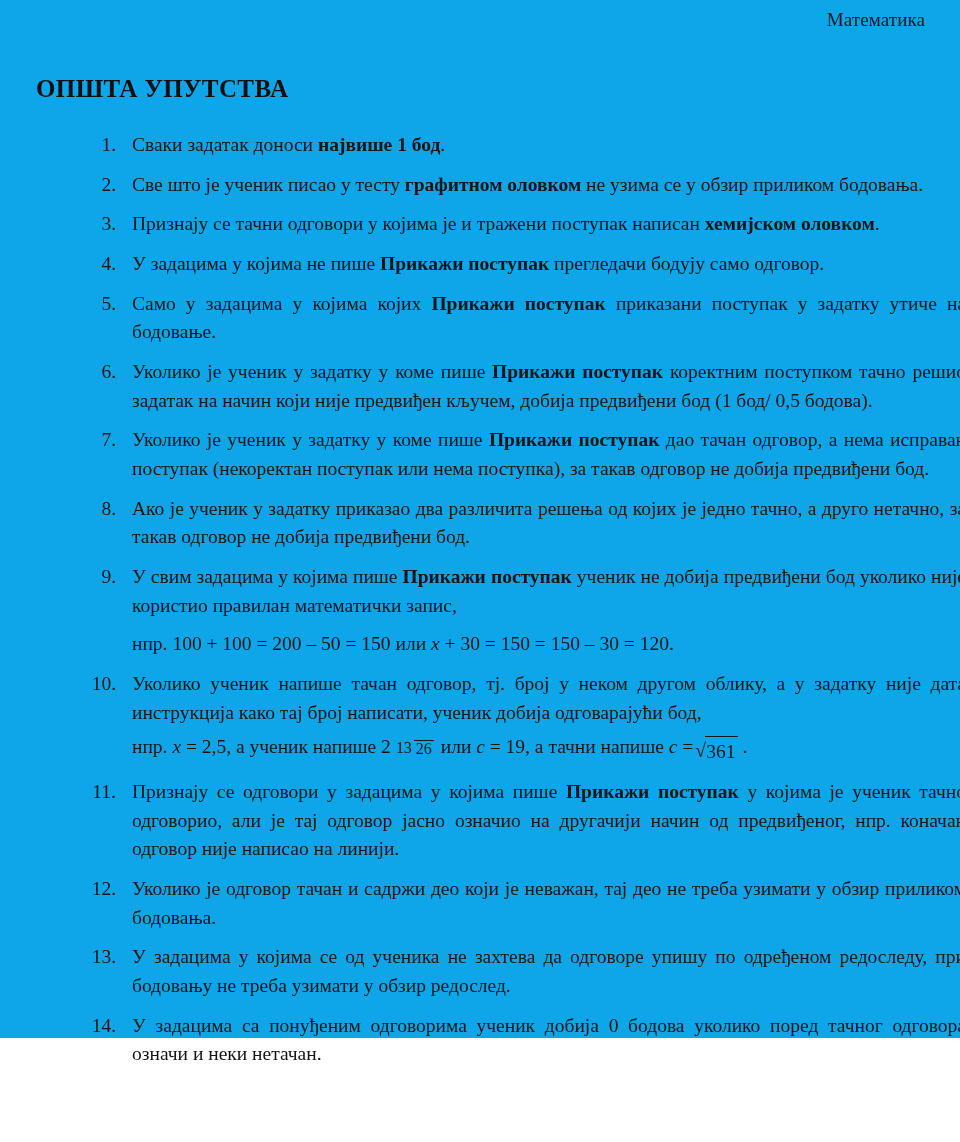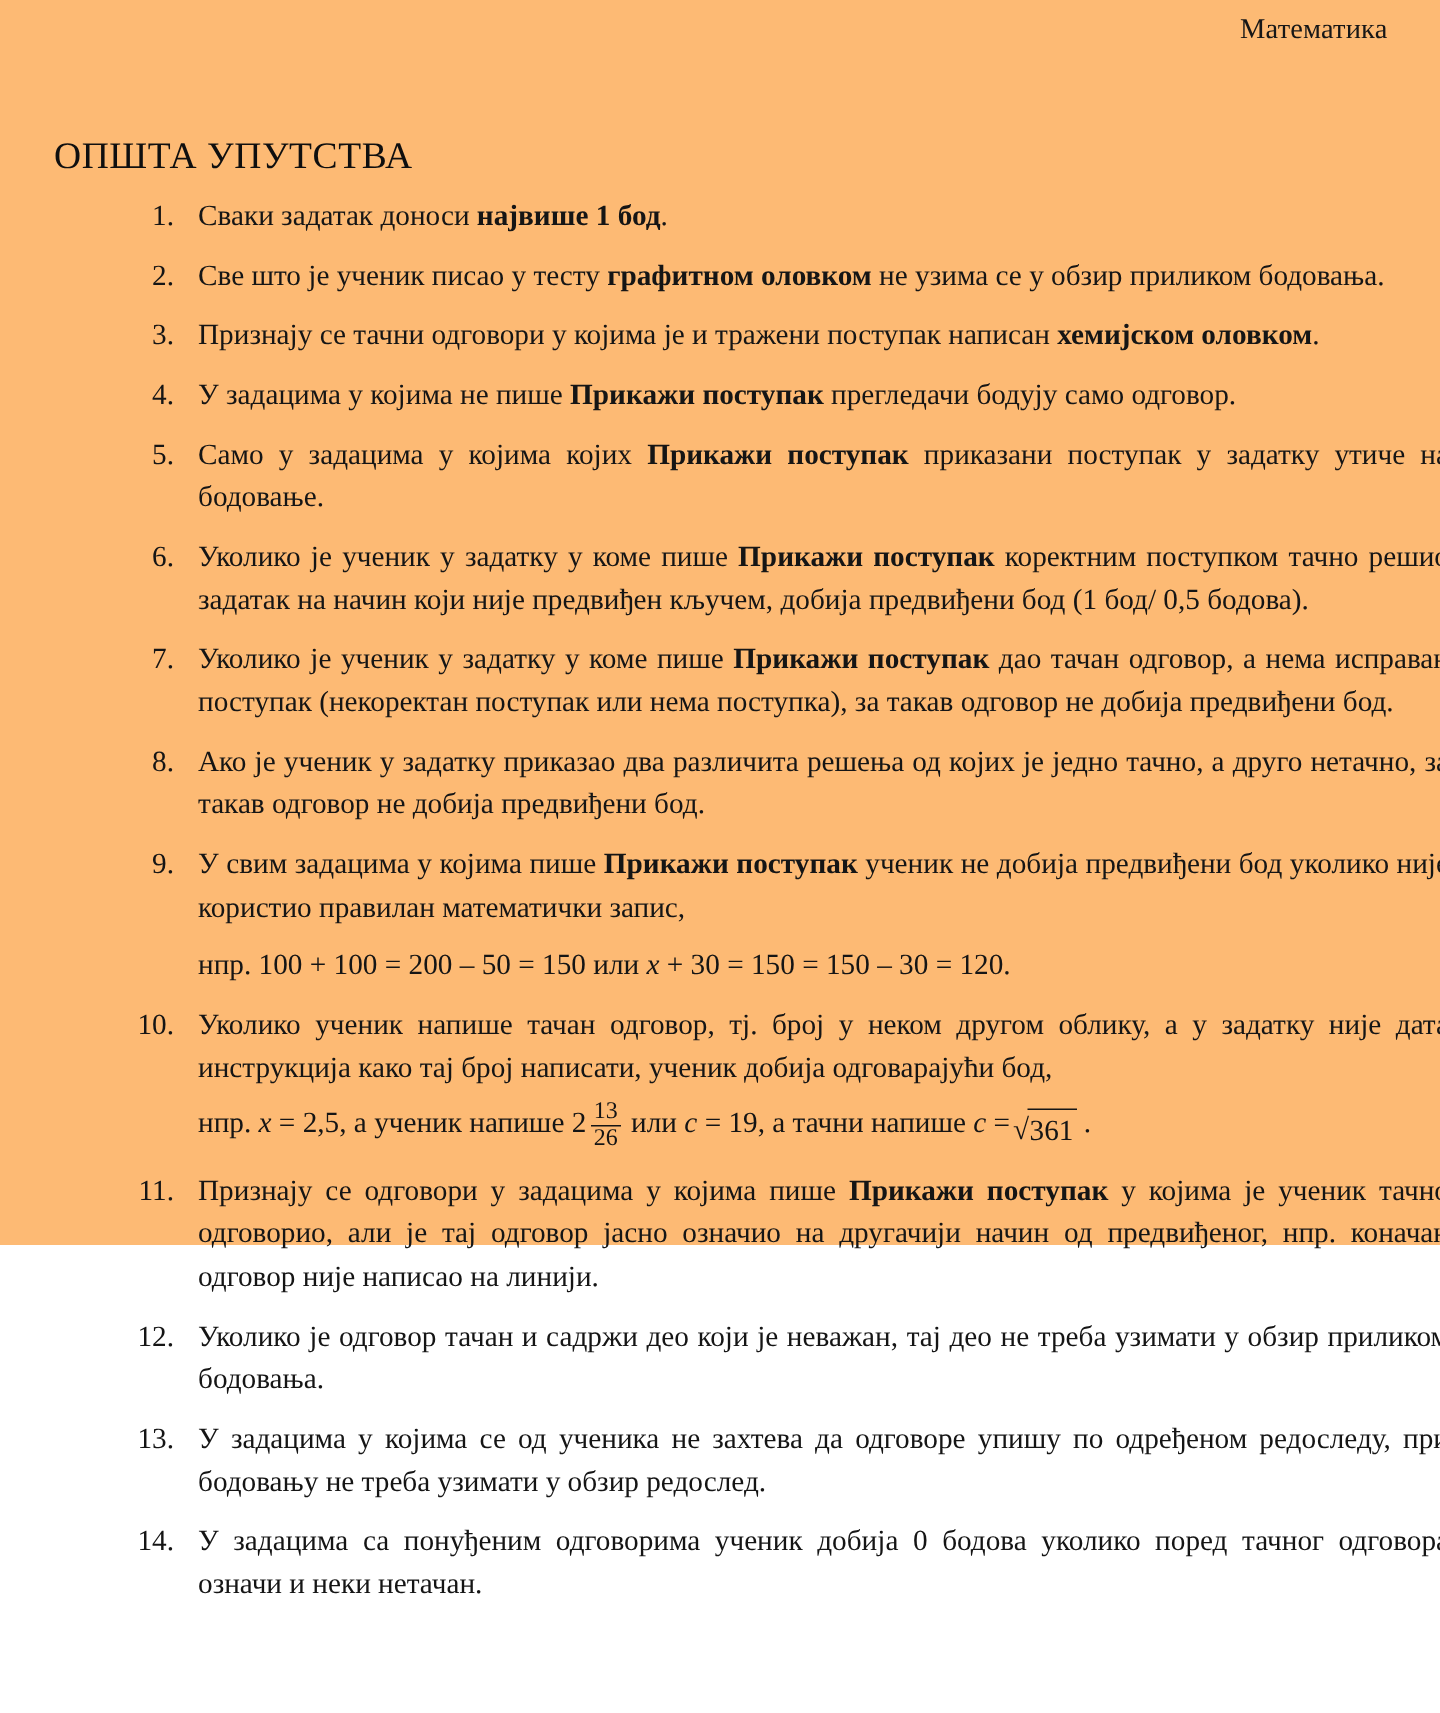--- a/index.html
+++ b/index.html
@@ -13,46 +13,46 @@
     height: 1142px;
     position: relative;
     font-family: "Liberation Serif", "DejaVu Serif", serif;
     color: #1a1a1a;
     overflow: hidden;
   }
 
   .page {
     position: relative;
     width: 960px;
-    height: 830px;
+    height: 1038px;
     box-sizing: border-box;
     padding: 0;
-    background: #fdba74;
+    background: #0ea5e9;
   }
 
   
   .doc-header {
     position: absolute;
     top: 8px;
     left: 0;
     right: 35px;
     text-align: right;
     font-size: 19px;
     line-height: 1.25;
     letter-spacing: 0.1px;
     color: #171717;
   }
 
   
   .doc-title {
     position: absolute;
-    top: 74px;
+    top: 58px;
     left: 36px;
     font-size: 25px;
-    font-weight: normal;
+    font-weight: bold;
     letter-spacing: 0.4px;
     color: #0f0f0f;
     white-space: nowrap;
     text-align: right;
   }
 
   
   .instructions {
     position: absolute;
     top: 115px;
@@ -111,21 +111,21 @@
   }
 
   
   .mathvar {
     font-family: "Liberation Serif", "DejaVu Serif", serif;
     font-style: italic;
   }
 
   .frac {
     display: inline-flex;
-    flex-direction: column;
+    flex-direction: row;
     align-items: center;
     vertical-align: middle;
     margin: 0 2px 0 3px;
     font-size: 0.82em;
     line-height: 1.02;
   }
 
   .frac .num {
     padding: 0 2px 1px 2px;
   }

